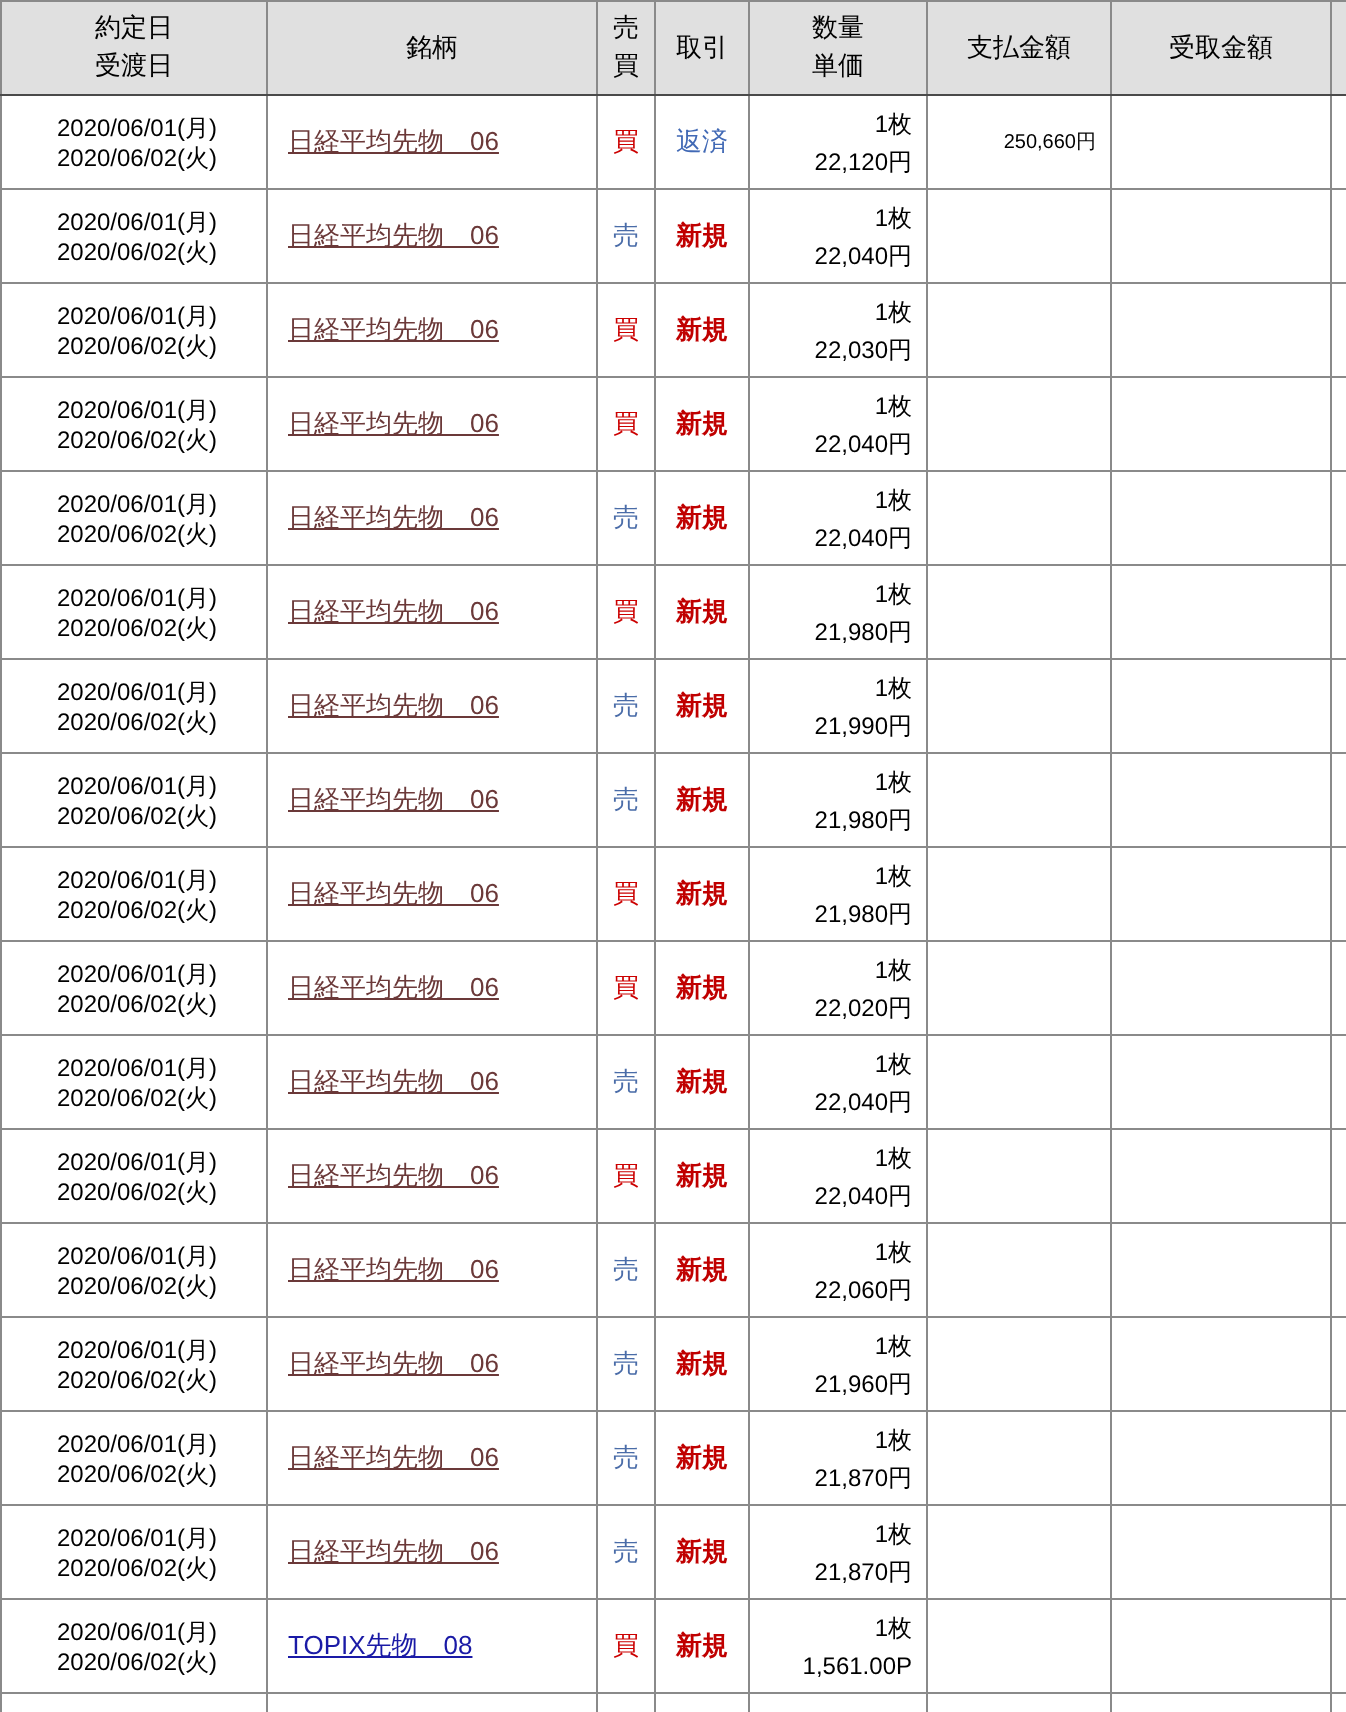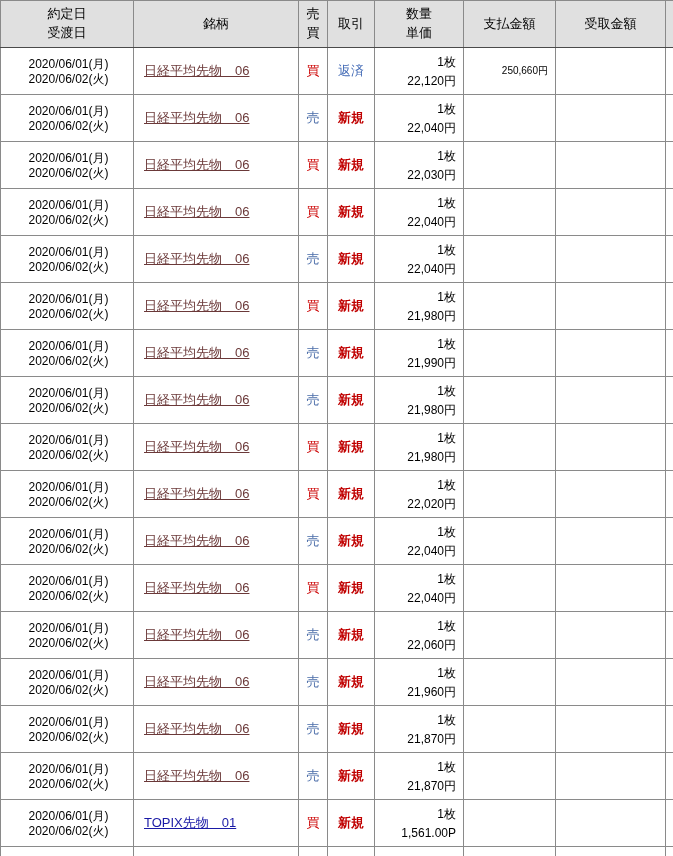--- a/index.html
+++ b/index.html
@@ -330,21 +330,21 @@
         </td>
         <td class="payment-cell"></td>
         <td class="receipt-cell"></td>
         <td></td>
       </tr>
       <tr>
         <td class="date-cell">
           <div class="dline">2020/06/01(月)</div>
           <div class="dline">2020/06/02(火)</div>
         </td>
-        <td class="symbol-cell"><a class="fresh">TOPIX先物　01</a></td>
+        <td class="symbol-cell"><a class="fresh">TOPIX先物　08</a></td>
         <td class="side-cell"><span class="side-buy">買</span></td>
         <td class="trade-cell"><span class="trade-new">新規</span></td>
         <td class="qty-cell">
           <div class="qline">1枚</div>
           <div class="qline">1,561.00P</div>
         </td>
         <td class="payment-cell"></td>
         <td class="receipt-cell"></td>
         <td></td>
       </tr>

